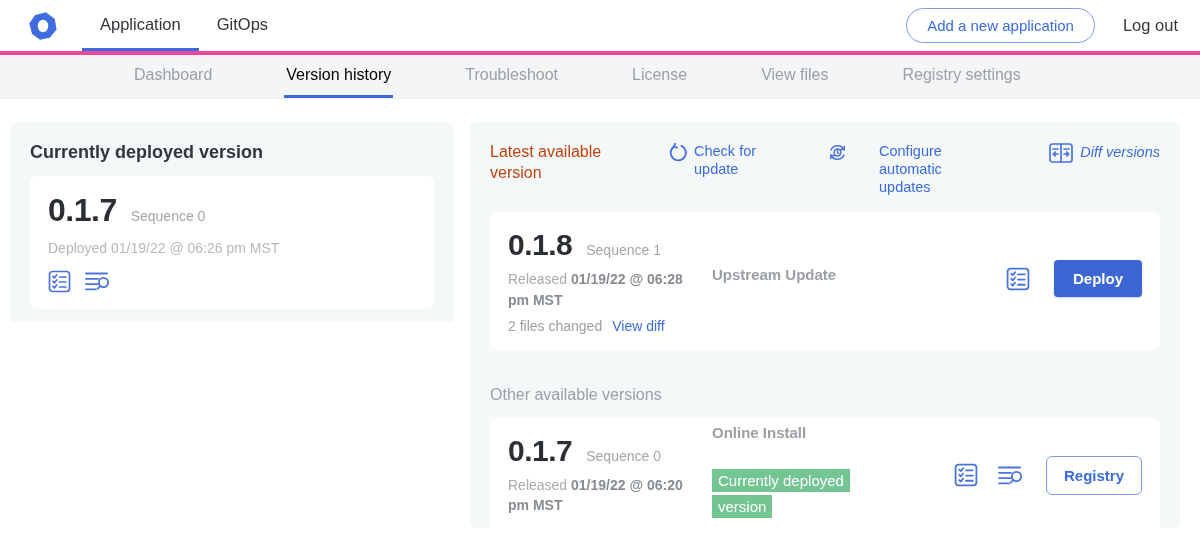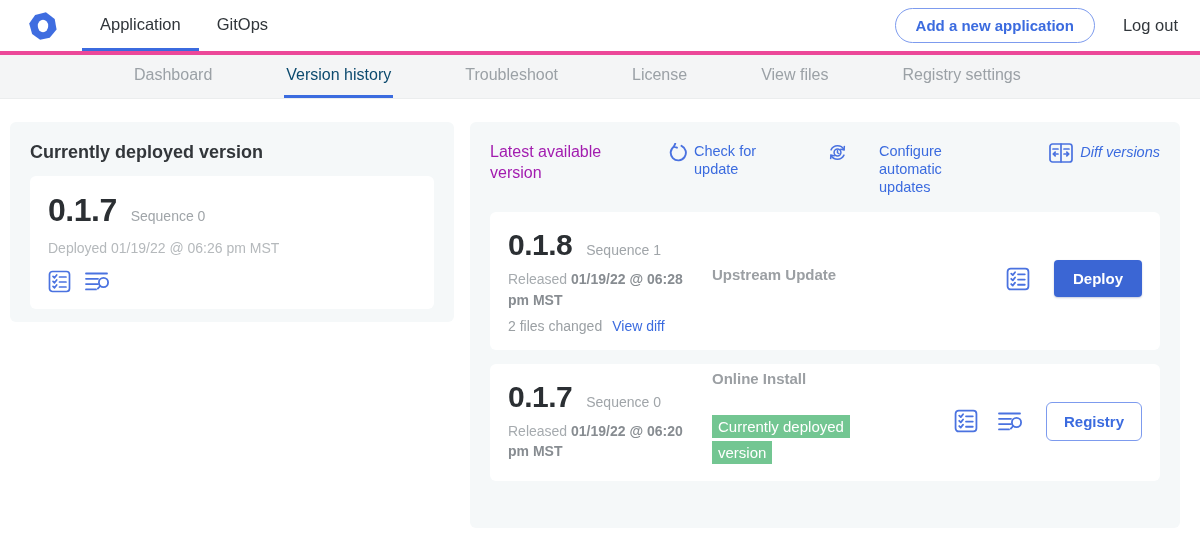--- a/index.html
+++ b/index.html
@@ -10,51 +10,51 @@
   .header { height:55px; background:#fff; display:flex; align-items:stretch;
     padding-left:28px; border-bottom:4px solid #ec4899; }
   .logo-wrap { display:flex; align-items:center; margin-right:24px; }
   .topnav { display:flex; }
   .topnav-tab { display:flex; align-items:center; padding:0 18px; font-size:16.5px;
     font-weight:500; color:#30353a; cursor:pointer; border-bottom:3px solid transparent; }
   .topnav-tab.active { border-bottom-color:#3b6bdf; }
   .header-right { margin-left:auto; display:flex; align-items:center; gap:28px;
     padding-right:22px; }
   .add-app-btn { border:1px solid #7d9bee; color:#3b6bdf; background:#fff;
-    border-radius:18px; padding:8px 20px; font-size:15px; font-weight:700; cursor:pointer;
+    border-radius:18px; padding:8px 20px; font-size:15px; font-weight:400; cursor:pointer;
     font-family:inherit; }
   .logout { font-size:16.5px; color:#32373c; cursor:pointer; }
 
   
   .subnav { height:44px; background:#f4f5f6; border-bottom:1px solid #ebedee;
     display:flex; align-items:stretch; padding-left:132px; gap:70px; }
   .subnav-tab { display:flex; align-items:center; font-size:16px; color:#9ba1a6;
     cursor:pointer; border-bottom:3px solid transparent; padding:0 2px; }
-  .subnav-tab.active { color:#0c4a6e; border-bottom-color:#3b6bdf; }
+  .subnav-tab.active { color:#000000; border-bottom-color:#3b6bdf; }
 
   
   .main { position:relative; width:1200px; height:437px; background:#fff; }
   .panel { position:absolute; background:#f5f8f9; border-radius:6px; }
   .panel-left { left:10px; top:23px; width:444px; height:200px; padding:20px; }
   .panel-right { left:470px; top:23px; width:710px; height:406px; padding:20px; }
 
   .panel-title { font-size:18px; font-weight:700; color:#32363a; }
   .white-card { background:#fff; border-radius:6px; padding:16px 18px; position:relative; }
   .left-inner { margin-top:13px; }
 
   .ver-row { display:flex; align-items:baseline; }
   .ver-num { font-size:32px; font-weight:700; color:#2b2f33; letter-spacing:-0.5px; }
   .ver-seq { font-size:14px; color:#a0a5a9; margin-left:14px; }
   .deployed-line { font-size:14px; color:#b5b9bc; margin-top:11px; }
   .icon-row { display:flex; gap:14px; margin-top:14px; }
   .icon-btn { cursor:pointer; display:inline-flex; }
 
   
   .rp-header { display:flex; align-items:flex-start; }
-  .rp-title { width:132px; font-size:16px; color:#a21caf; line-height:1.3; }
+  .rp-title { width:132px; font-size:16px; color:#c2410c; line-height:1.3; }
   .rp-link { display:flex; align-items:flex-start; gap:7px; color:#3b6bdf;
     font-size:14.5px; font-weight:500; cursor:pointer; line-height:1.25; }
   .rp-link .lbl { display:block; }
   .lnk1 { margin-left:46px; width:96px; }
   .lnk2 { margin-left:64px; width:166px;gap:32px; }
   .lnk3 { margin-left:auto; align-items:center;font-style:italic; }
   .rp-link svg { flex:0 0 auto; margin-top:1px; }
 
   .release-card { margin-top:16px; min-height:132px; }
   .release-card .left-col { width:205px; }
@@ -230,20 +230,21 @@
             <path d="M5 11.3 l1.5 1.5 2.2-2.8"></path>
               <line x1="11.5" y1="12" x2="18" y2="12"></line>
             <path d="M5 16.3 l1.5 1.5 2.2-2.8"></path>
               <line x1="11.5" y1="17" x2="18" y2="17"></line>
           </svg>
         </span>
         <button class="deploy-btn">Deploy</button>
       </div>
     </div>
 
+    <div class="other-title">Other available versions</div>
 
     <div class="white-card other-card">
       <div class="left-col" style="width:205px">
         <div class="ver-row">
           <span class="ver-num" style="font-size:30px">0.1.7</span>
           <span class="ver-seq">Sequence 0</span>
         </div>
         <div class="released-line">
           <span class="released-label">Released</span>
           <span class="released-date">01/19/22 @ 06:20 pm MST</span>

